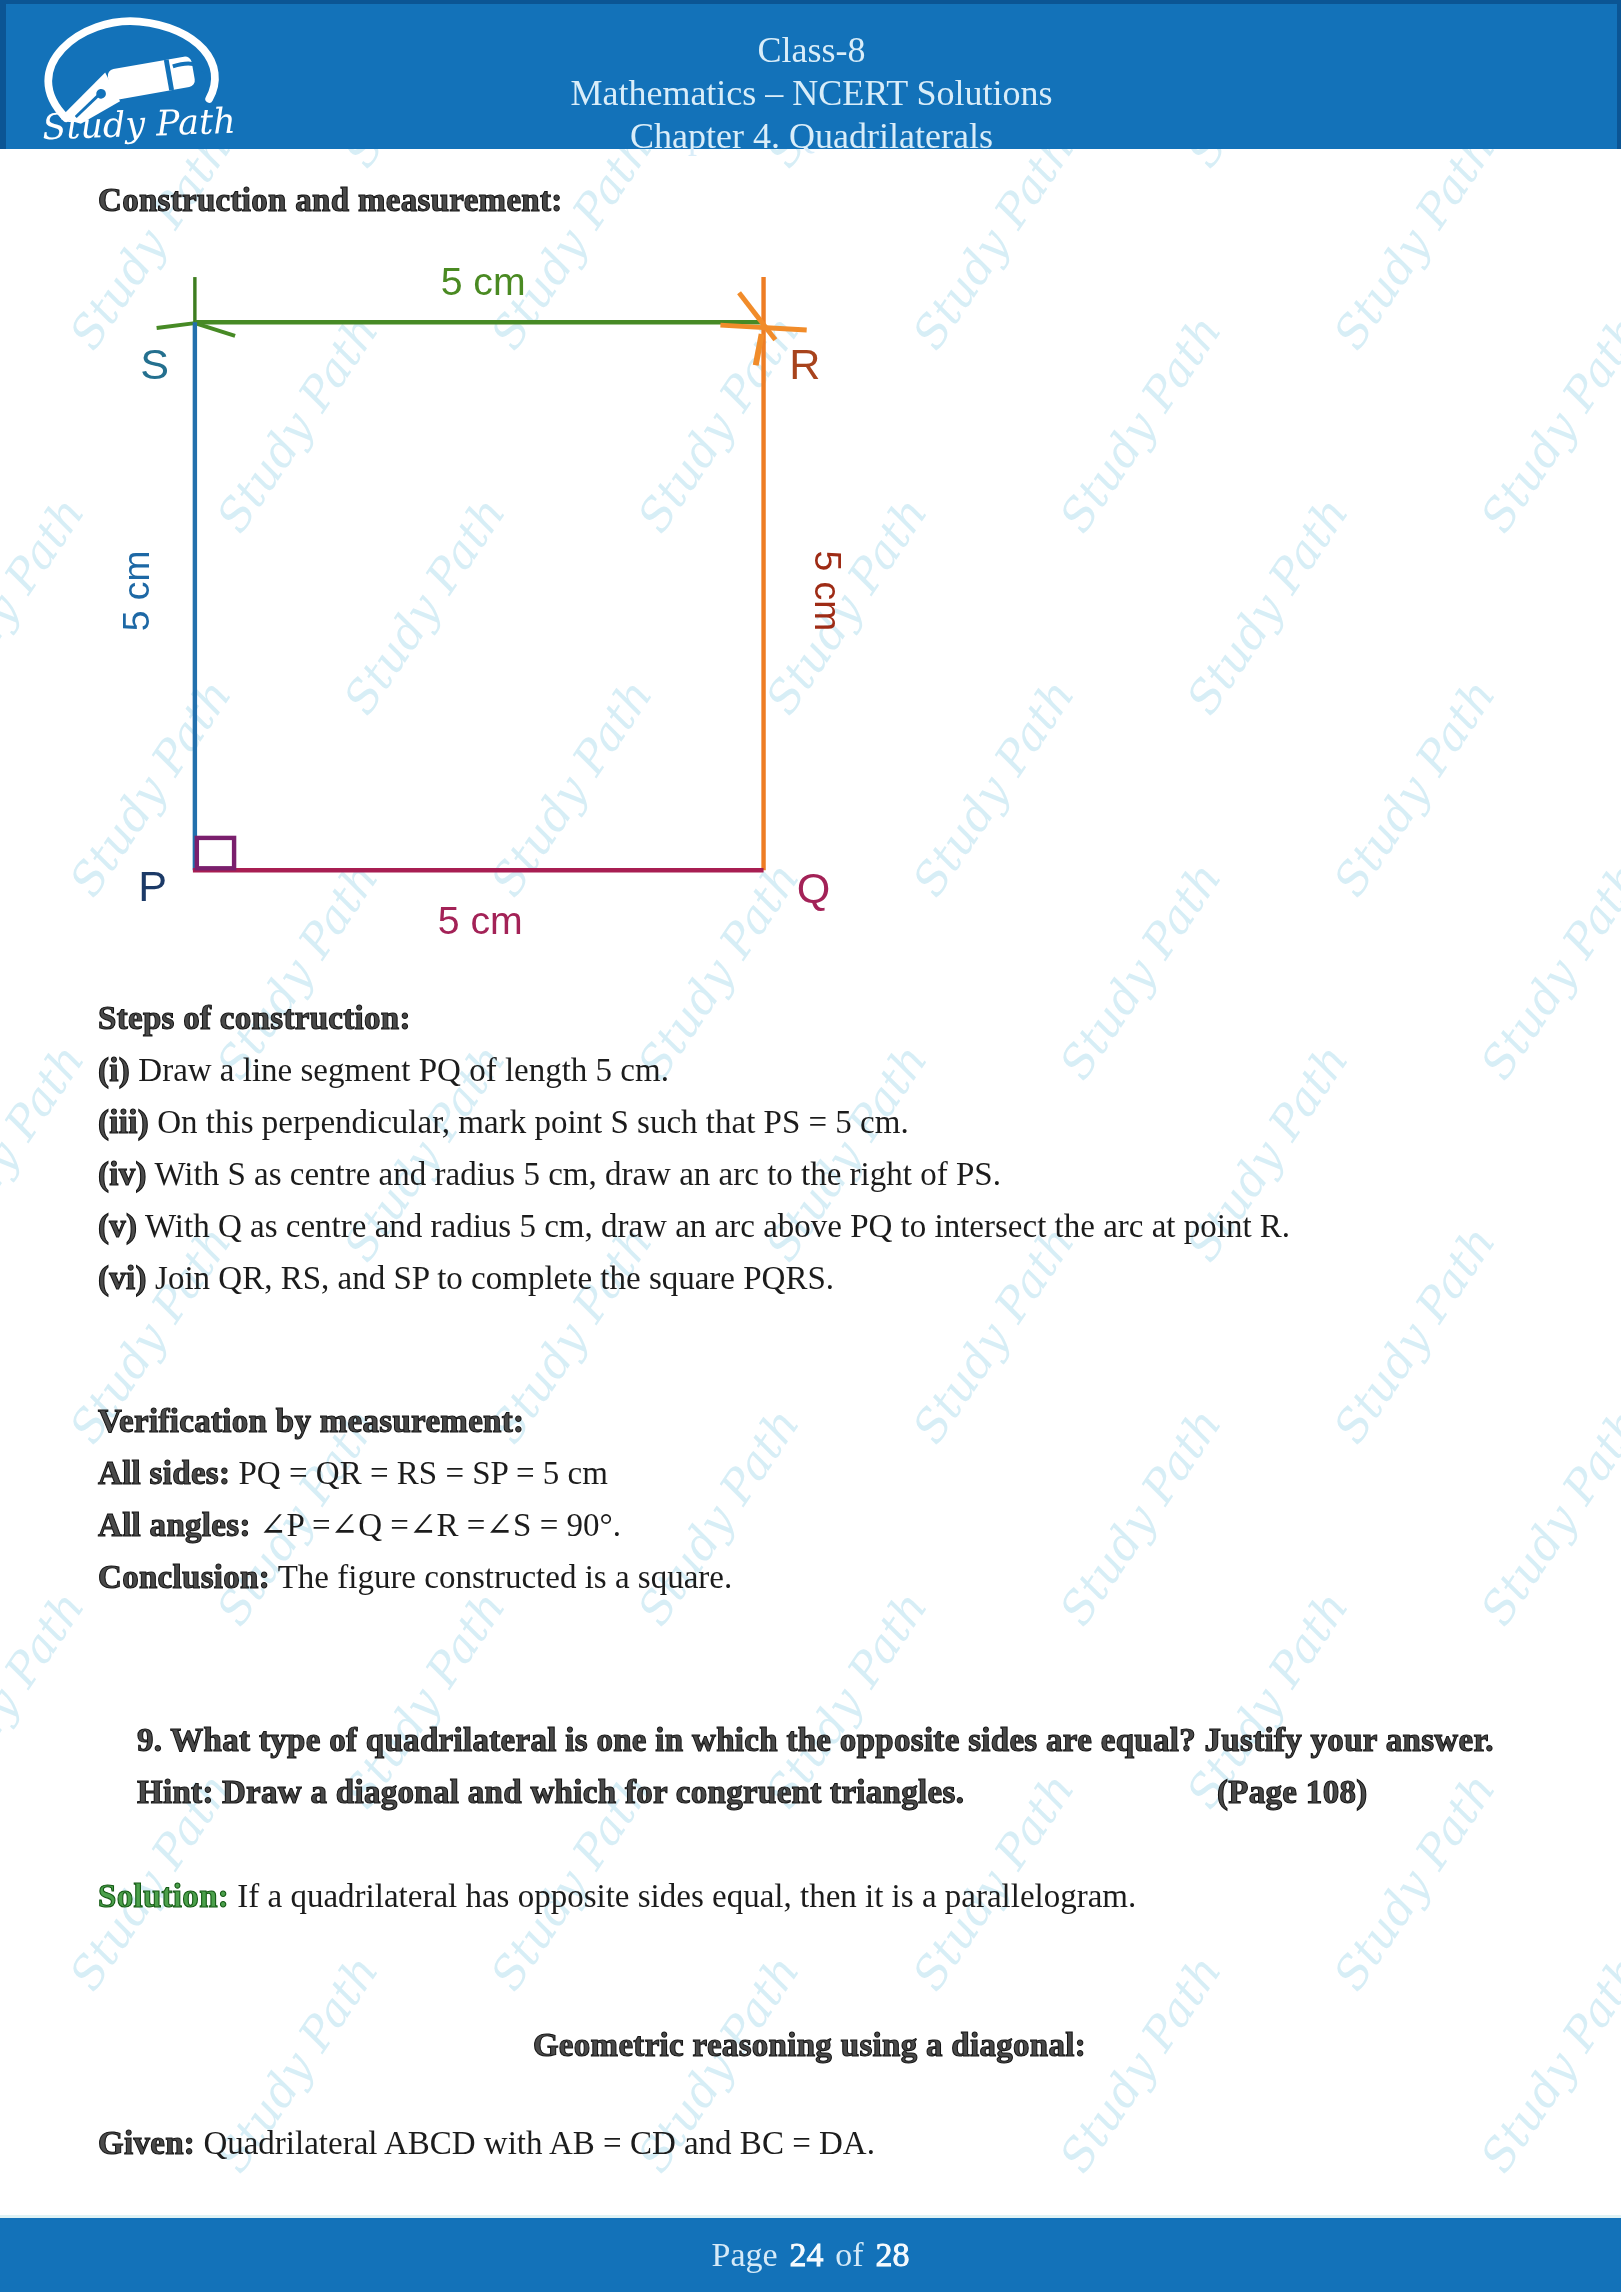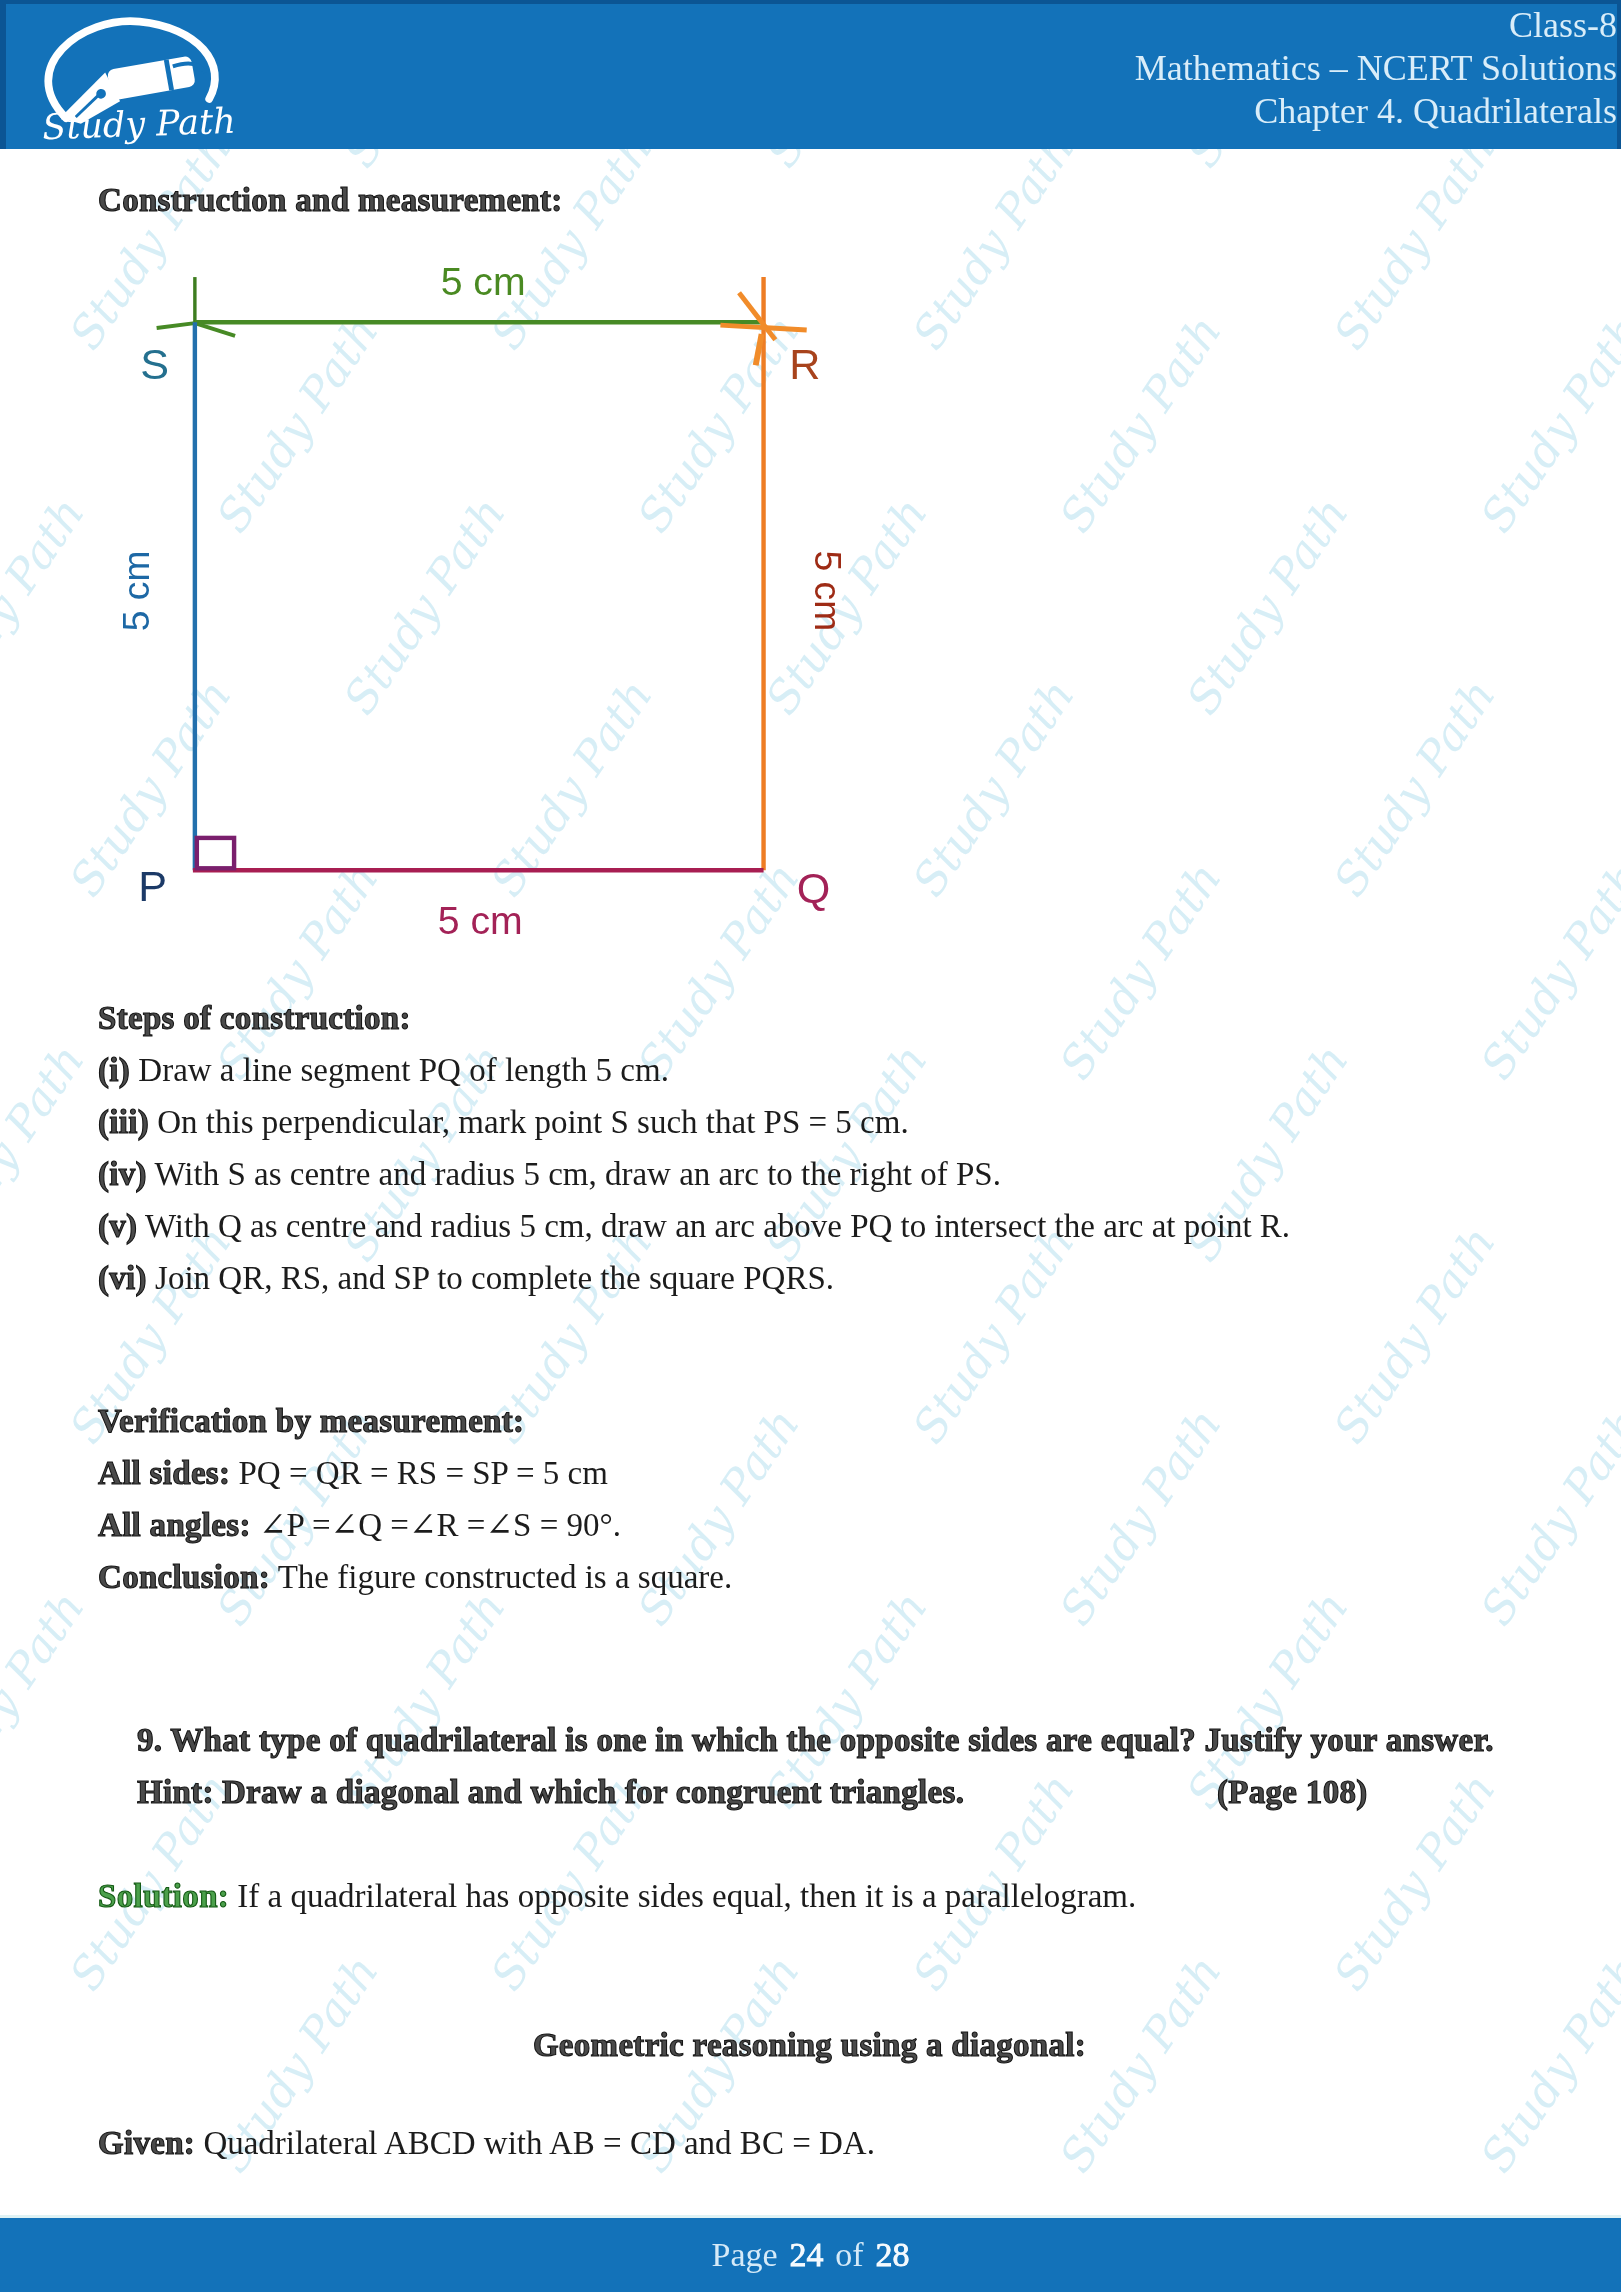--- a/index.html
+++ b/index.html
@@ -22,21 +22,21 @@
     background:var(--header-bg,#1372b9); z-index:2; box-sizing:border-box;
     border-top:4.9px solid #0b5594; border-left:6.9px solid #0b5594; border-right:4.9px solid #0b5594;
   }
   .logo{position:absolute; left:13.7px; top:3.9px; width:216px; height:145px;}
   .logo-text{
     position:absolute; left:21.6px; top:96px; width:196px; text-align:center;
     font-family:"DejaVu Serif",serif; font-style:italic; font-size:35px;
     color:#ffffff; transform:rotate(-2deg); white-space:nowrap;
   }
   .header-titles{
-    position:absolute; left:0; top:0; width:100%; text-align:right;
+    position:absolute; left:0; top:25px; width:100%; text-align:center;
     font-size:36px; line-height:43px; color:var(--header-fg,#d9edf9);
   }
   
   .blk{position:absolute; left:98px; width:1423px; font-size:33px; line-height:52px; z-index:1;}
   .bo{font-weight:bold; color:#4a4a4a; -webkit-text-stroke:1.1px #151515; letter-spacing:0.3px;}
   .bo-green{font-weight:bold; color:#4ba04b; -webkit-text-stroke:1.1px #145914; letter-spacing:0.3px;}
   .q-hint{position:relative;}
   .page-ref{position:absolute; left:1080px; top:0;}
   
   .figure{position:absolute; left:88px; top:230px; z-index:1;}

